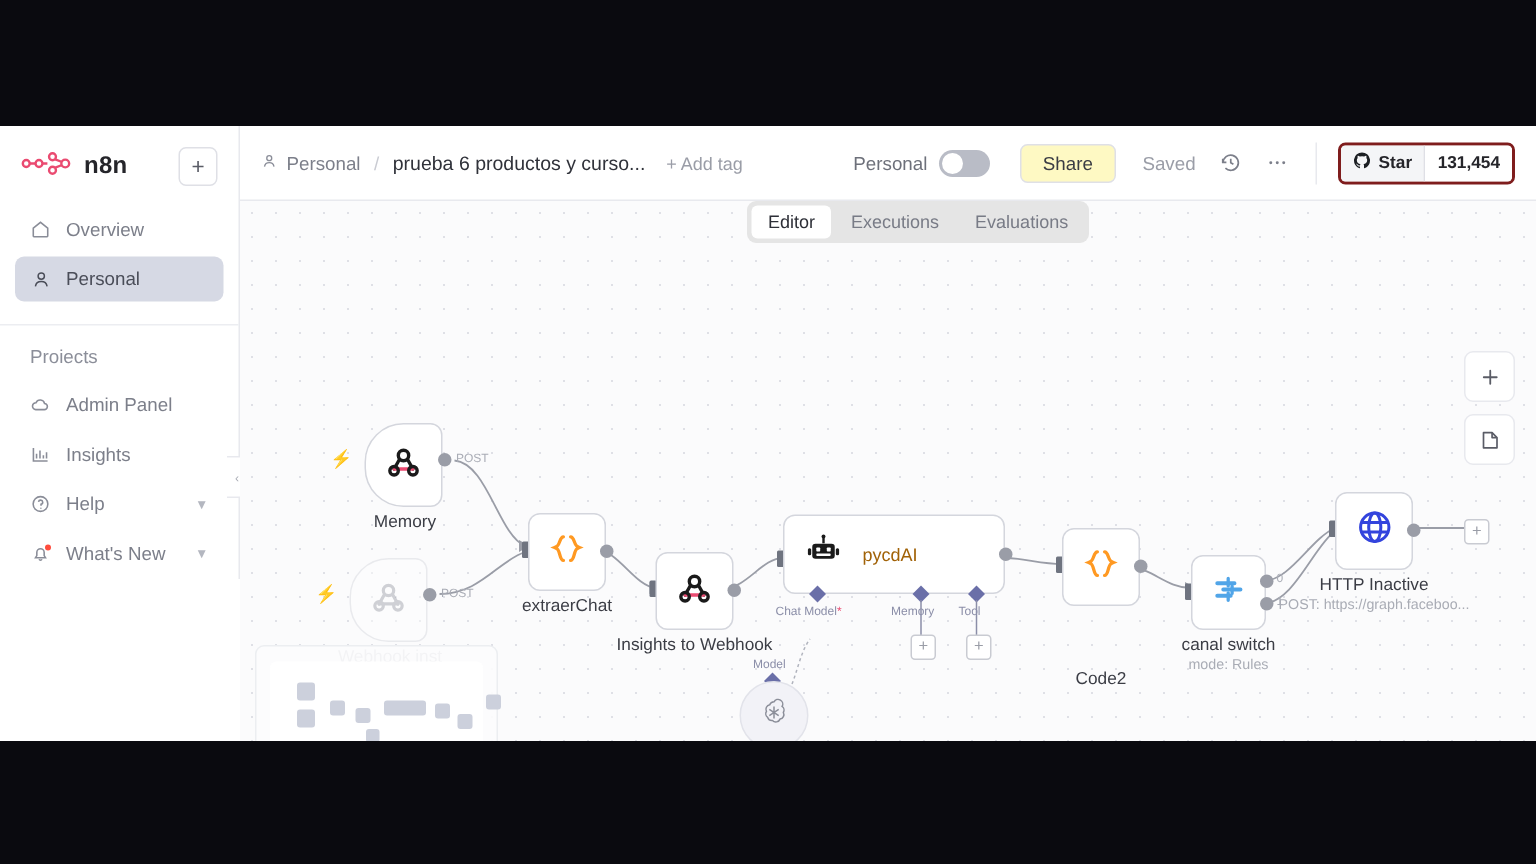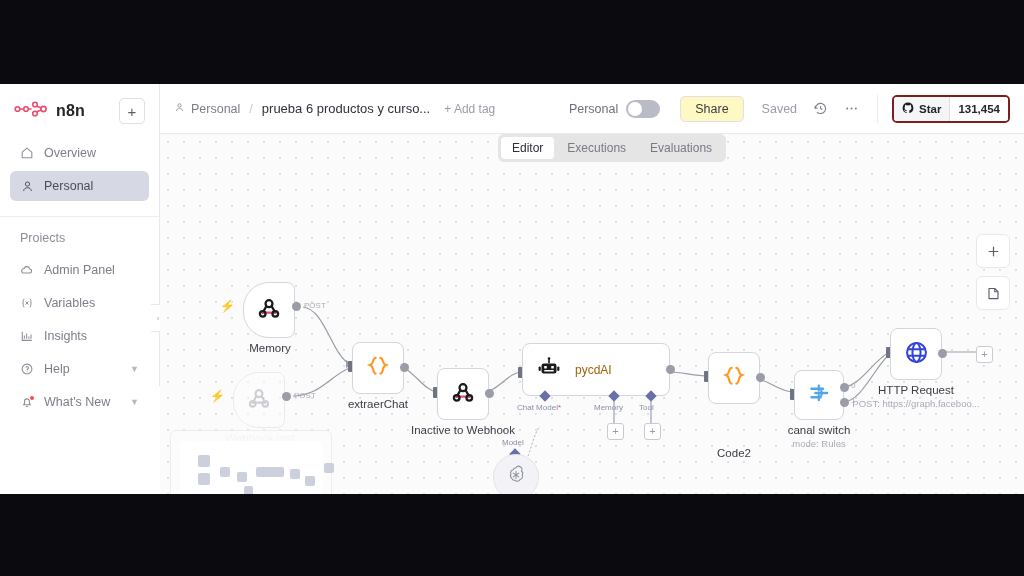--- a/index.html
+++ b/index.html
@@ -127,28 +127,20 @@
     <div class="sb-label">Proiects</div>
 
     <div class="sb-sec">
       <div class="sb-item">
         <span class="ico">
           <svg width="14" height="14" viewBox="0 0 16 16" fill="none" stroke="currentColor" stroke-width="1.2">
               <path d="M4.4 11.5a2.6 2.6 0 0 1 .2-5.2 3.4 3.4 0 0 1 6.5.6 2.3 2.3 0 0 1-.3 4.6z"></path>
             </svg>
         </span>
         <span>Admin Panel</span>
-      </div>
-      <div class="sb-item">
-        <span class="ico">
-          <svg width="14" height="14" viewBox="0 0 16 16" fill="none" stroke="currentColor" stroke-width="1.1">
-              <path d="M4.6 3.2c-1.6 1.5-1.6 8.1 0 9.6M11.4 3.2c1.6 1.5 1.6 8.1 0 9.6M6.4 6.2l3.2 3.6M9.6 6.2l-3.2 3.6"></path>
-            </svg>
-        </span>
-        <span>Variables</span>
       </div>
       <div class="sb-item">
         <span class="ico">
           <svg width="14" height="14" viewBox="0 0 16 16" fill="none" stroke="currentColor" stroke-width="1.2">
               <path d="M2.6 3v10h10.8"></path>
               <path d="M5 11V7.4M7.6 11V5M10.2 11V8.6M12.6 11V6.2"></path>
             </svg>
         </span>
         <span>Insights</span>
       </div>
@@ -313,21 +305,21 @@
           <circle cx="12" cy="8" r="3.2" stroke="#1a1a1a"></circle>
             <path d="M9.4 10.6 6.2 16.3" stroke="#1a1a1a"></path>
             <path d="M14.6 10.6 17.8 16.3" stroke="#1a1a1a"></path>
           <path d="M6.2 16.3h11.6" stroke="#ea4b71"></path>
             <circle cx="6.2" cy="17.4" r="2.6" stroke="#1a1a1a"></circle>
             <circle cx="17.8" cy="17.4" r="2.6" stroke="#1a1a1a"></circle>
         </svg>
       </span>
     </div>
     <div class="port" style="left:325px;top:255px;"></div>
-    <div class="nlabel" style="left:243px;top:290px;width:120px;">Inactive to Webhook</div>
+    <div class="nlabel" style="left:243px;top:290px;width:120px;">Insights to Webhook</div>
 
     <div class="port-in" style="left:358px;top:233px;"></div>
     <div class="node" style="left:362px;top:209px;width:148px;height:53px;justify-content:flex-start;padding-left:14px;gap:14px;">
       <span>
         <svg width="24" height="24" viewBox="0 0 24 24" fill="#1a1a1a">
           <rect x="4.5" y="7.5" width="15" height="10" rx="2.2"></rect>
           <rect x="11.2" y="3.2" width="1.6" height="4"></rect>
           <circle cx="12" cy="2.6" r="1.3"></circle>
           <rect x="1.6" y="10.5" width="2.2" height="4.6" rx="1"></rect>
           <rect x="20.2" y="10.5" width="2.2" height="4.6" rx="1"></rect>
@@ -401,21 +393,21 @@
       <span>
         <svg width="27" height="27" viewBox="0 0 24 24" fill="none" stroke="#3344dd" stroke-width="1.8">
           <circle cx="12" cy="12" r="8.4"></circle>
             <ellipse cx="12" cy="12" rx="3.6" ry="8.4"></ellipse>
             <path d="M3.9 9.2h16.2M3.9 14.8h16.2"></path>
         </svg>
       </span>
     </div>
     <div class="port" style="left:778px;top:215px;"></div>
     <div class="addsq" style="left:816px;top:212px;">+</div>
-    <div class="nlabel" style="left:696px;top:250px;width:120px;">HTTP Request</div>
+    <div class="nlabel" style="left:696px;top:250px;width:120px;">HTTP Inactive</div>
     <div class="nsub" style="left:676px;top:264px;width:160px;">POST: https://graph.faceboo...</div>
 
     <div id="minimap">
       <div class="inner">
         <div class="mm" style="left:18px;top:14px;width:12px;height:12px;"></div>
         <div class="mm" style="left:18px;top:32px;width:12px;height:12px;"></div>
         <div class="mm" style="left:40px;top:26px;width:10px;height:10px;"></div>
         <div class="mm" style="left:57px;top:31px;width:10px;height:10px;"></div>
         <div class="mm" style="left:64px;top:45px;width:9px;height:9px;"></div>
         <div class="mm" style="left:76px;top:26px;width:28px;height:10px;"></div>

